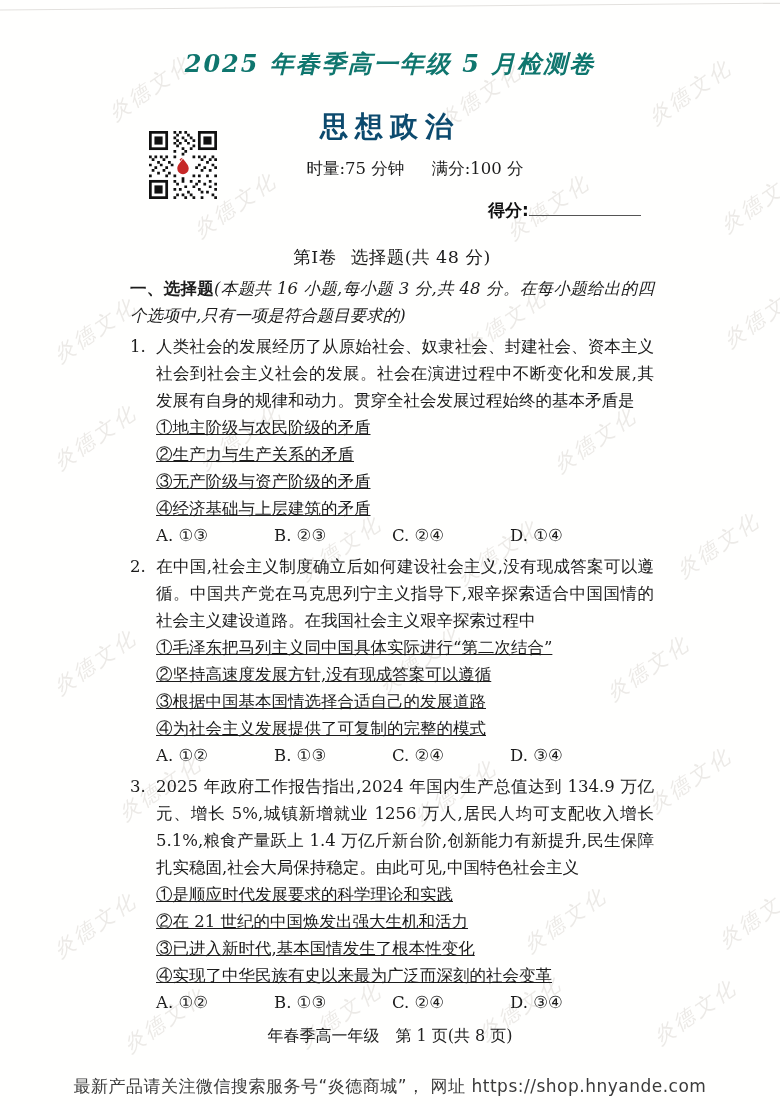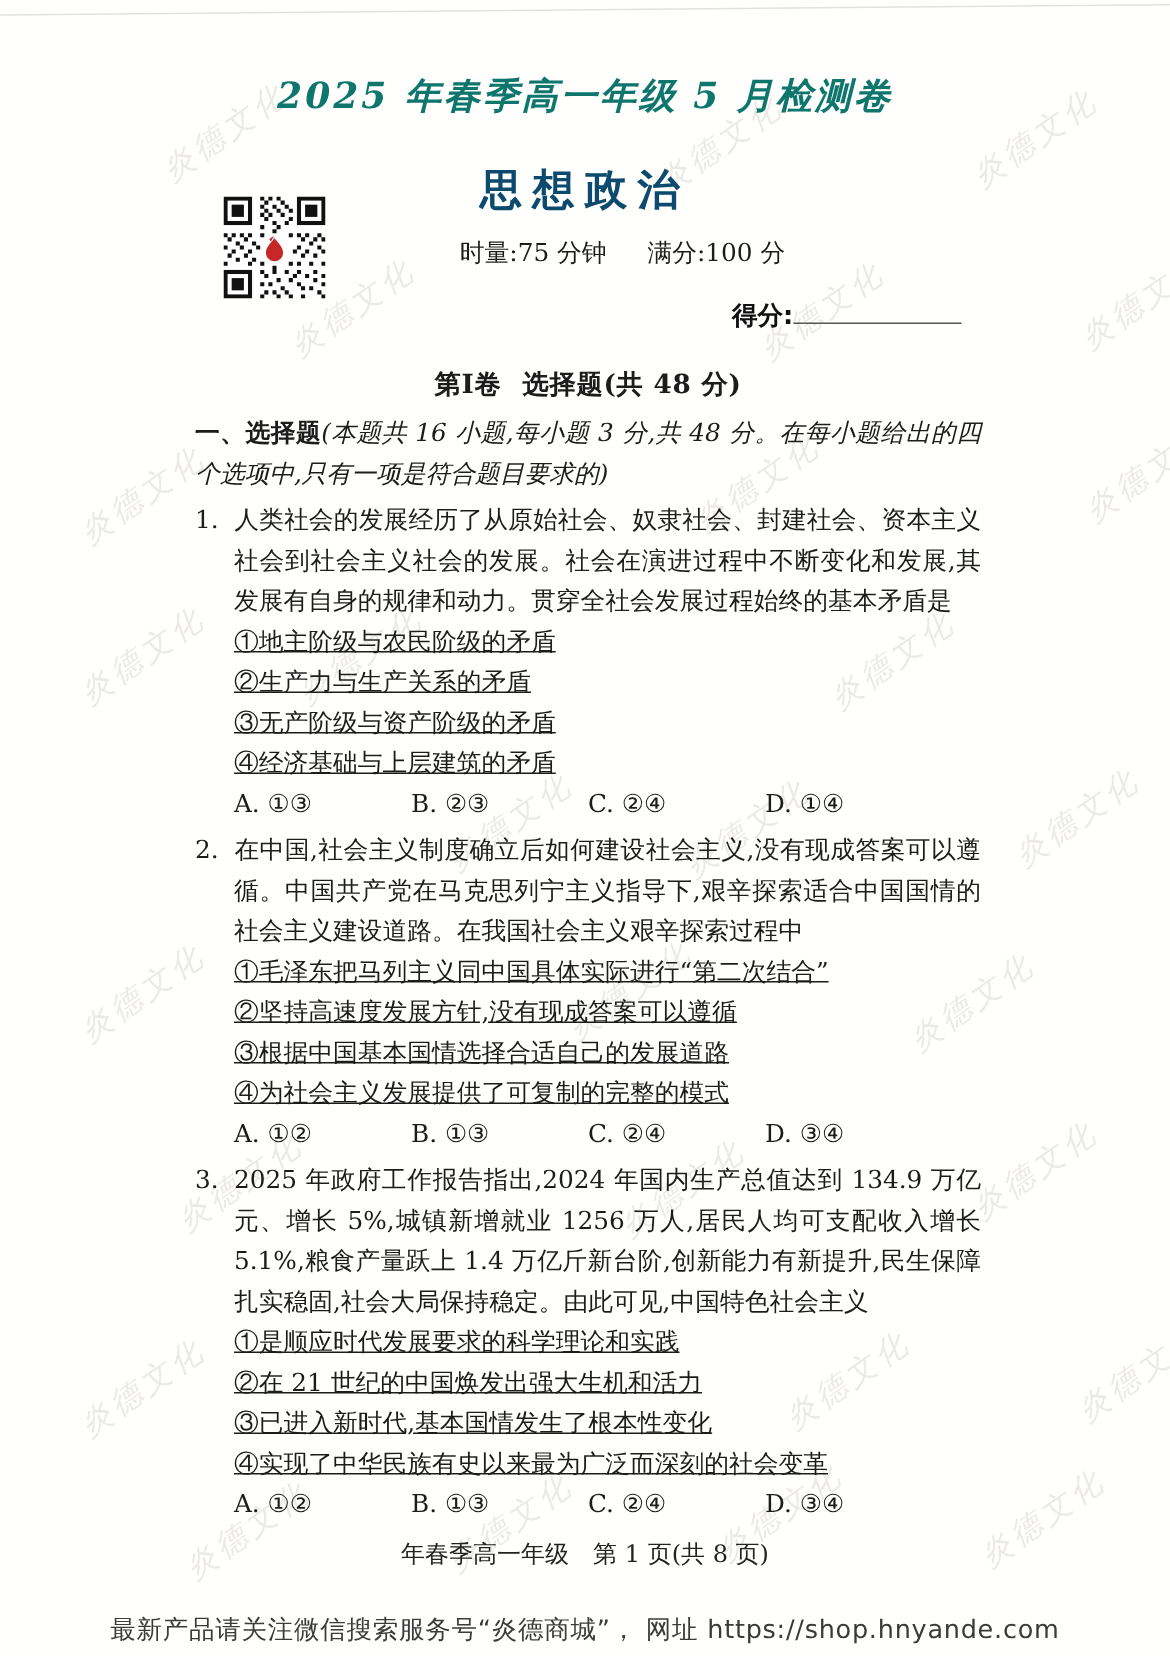--- a/index.html
+++ b/index.html
@@ -61,21 +61,21 @@
     border-bottom:1.5px solid #555;
     vertical-align:baseline;
   }
   .body-col{
     position:absolute;left:130px;top:244px;width:524px;
     font-size:16.5px;line-height:27px;
     text-align:justify;
   }
   .section-title{
     text-align:center;
-    font-weight:bold;font-size:17.5px;
+    font-weight:normal;font-size:17.5px;
     letter-spacing:0.5px;
   }
   .section-title .sp{display:inline-block;width:14px;}
   .intro{margin-top:4px;}
   .intro .lead{font-weight:bold;font-family:"DejaVu Sans","Liberation Sans",sans-serif;font-size:16.5px;}
   .intro .detail{font-style:italic;}
   .question{margin-top:4px;}
   .stem{padding-left:26px;text-indent:-26px;}
   .qnum{display:inline-block;width:26px;text-indent:0;}
   .item{padding-left:26px;text-decoration:underline;}

